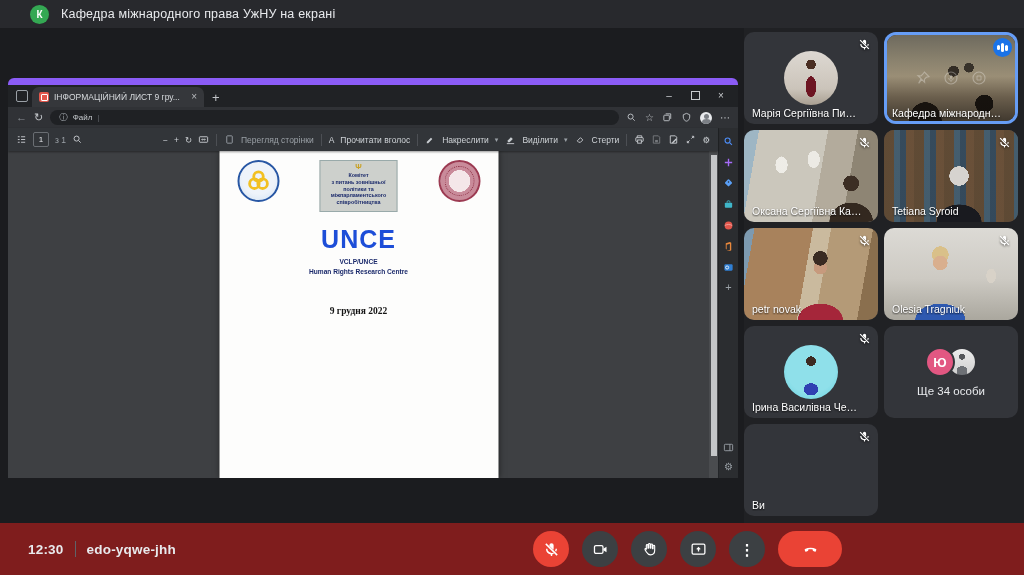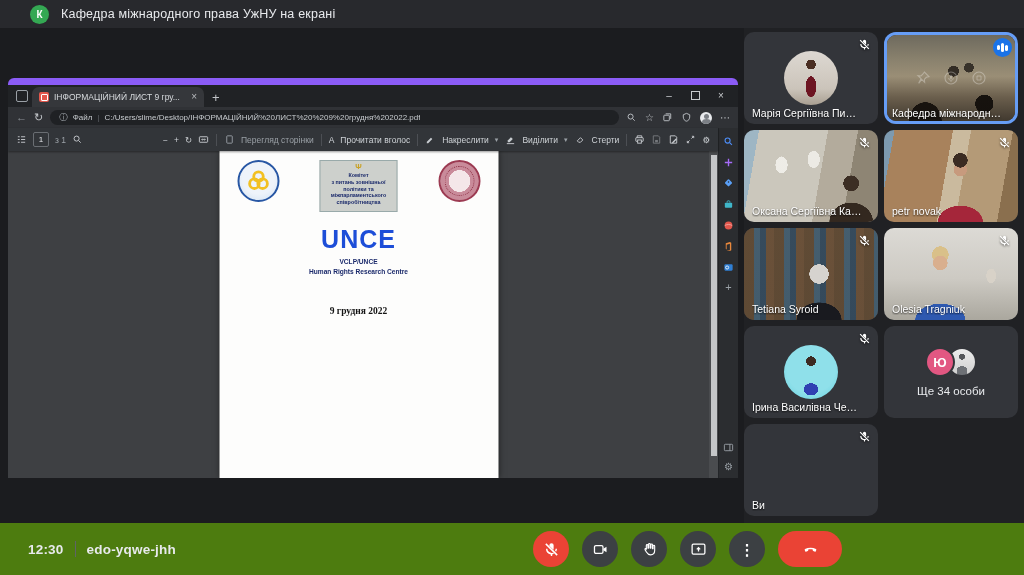--- a/index.html
+++ b/index.html
@@ -175,21 +175,21 @@
     radial-gradient(circle 8px at 50% 25%,#4a2e22 0 60%,transparent 61%),
     radial-gradient(ellipse 9px 17px at 50% 66%,#6d1522 0 60%,transparent 61%),
     linear-gradient(180deg,#ddd8d2 0%,#cbc4ba 70%,#a99f92 100%)}
   .scene-iryna{background:
     radial-gradient(circle 8px at 50% 30%,#3c2a22 0 60%,transparent 61%),
     radial-gradient(circle 5px at 50% 34%,#caa184 0 60%,transparent 61%),
     radial-gradient(ellipse 12px 10px at 50% 82%,#3040b2 0 60%,transparent 61%),
     radial-gradient(circle at 50% 45%,#8fe0ea 0 60%,#63cfdd 100%)}
 
   
-  .bottom-bar{position:absolute;left:0;bottom:0;width:1024px;height:52px;background:#4d7c0f}
+  .bottom-bar{position:absolute;left:0;bottom:0;width:1024px;height:52px;background:#7f1d1d}
   .meet-info{position:absolute;left:28px;top:0;height:52px;display:flex;align-items:center;gap:11px}
   .mi-time,.mi-code{color:#e8eaed;font-size:13.5px;font-weight:bold;letter-spacing:.2px}
   .mi-div{width:1px;height:16px;background:#5f6368}
   .controls{position:absolute;left:533px;top:8px;display:flex;align-items:center;gap:13px}
   .ctl{width:36px;height:36px;border-radius:50%;background:#3c4043;display:flex;align-items:center;justify-content:center}
   .ctl svg{width:17px;height:17px}
   .ctl.red{background:var(--danger-red,#ea4335)}
   .ctl.end{width:64px;border-radius:18px}
   .ctl .dots{color:#fff;font-size:15px;font-weight:bold;line-height:1}
 </style>
@@ -225,21 +225,20 @@
       </div>
     </div>
 
     <div class="addressbar">
       <span class="nav-ic">←</span>
       <span class="nav-ic refresh">↻</span>
       <div class="urlbox">
         <span class="info">ⓘ</span>
         <span class="scheme">Файл</span>
         <span class="sep">|</span>
-        <span class="url">C:/Users/slime/Desktop/ІНФОРМАЦІЙНИЙ%20ЛИСТ%20%209%20грудня%202022.pdf</span>
       </div>
       <div class="ab-icons">
         <span>
           <svg viewBox="0 0 24 24" width="11" height="11">
               <circle cx="10" cy="10" r="5.5" fill="none" stroke="#c0c4c8" stroke-width="2"></circle>
               <path d="M14.5 14.5 19 19" stroke="#c0c4c8" stroke-width="2"></path>
             </svg>
         </span>
         <span class="gl">☆</span>
         <span>
@@ -495,40 +494,40 @@
 
     <svg class="mic-off" viewBox="0 0 24 24">
       <path d="M12 3a3 3 0 0 1 3 3v5c0 .5-.1 1-.4 1.5L9 7V6a3 3 0 0 1 3-3z" fill="#fff"></path>
       <path d="M17.8 11a6 6 0 0 1-.8 2.6l1.5 1.5a7.9 7.9 0 0 0 1.3-4.1h-2zM6.2 11H4.2a8 8 0 0 0 6.8 7.9V21h2v-2.1a7.8 7.8 0 0 0 2.6-.8l-1.6-1.6A6 6 0 0 1 6.2 11z" fill="#fff"></path>
       <path d="M4 4l16 16" stroke="#fff" stroke-width="2.2"></path>
     </svg>
 
     <div class="tile-name">Оксана Сергіївна Кас...</div>
   </div>
     <div class="tile kind-video">
-    <div class="scene scene-petr"></div>
+    <div class="scene scene-tetiana"></div>
 
     <svg class="mic-off" viewBox="0 0 24 24">
       <path d="M12 3a3 3 0 0 1 3 3v5c0 .5-.1 1-.4 1.5L9 7V6a3 3 0 0 1 3-3z" fill="#fff"></path>
       <path d="M17.8 11a6 6 0 0 1-.8 2.6l1.5 1.5a7.9 7.9 0 0 0 1.3-4.1h-2zM6.2 11H4.2a8 8 0 0 0 6.8 7.9V21h2v-2.1a7.8 7.8 0 0 0 2.6-.8l-1.6-1.6A6 6 0 0 1 6.2 11z" fill="#fff"></path>
       <path d="M4 4l16 16" stroke="#fff" stroke-width="2.2"></path>
     </svg>
 
-    <div class="tile-name">petr novak</div>
+    <div class="tile-name">Tetiana Syroid</div>
   </div>
     <div class="tile kind-video">
-    <div class="scene scene-tetiana"></div>
+    <div class="scene scene-petr"></div>
 
     <svg class="mic-off" viewBox="0 0 24 24">
       <path d="M12 3a3 3 0 0 1 3 3v5c0 .5-.1 1-.4 1.5L9 7V6a3 3 0 0 1 3-3z" fill="#fff"></path>
       <path d="M17.8 11a6 6 0 0 1-.8 2.6l1.5 1.5a7.9 7.9 0 0 0 1.3-4.1h-2zM6.2 11H4.2a8 8 0 0 0 6.8 7.9V21h2v-2.1a7.8 7.8 0 0 0 2.6-.8l-1.6-1.6A6 6 0 0 1 6.2 11z" fill="#fff"></path>
       <path d="M4 4l16 16" stroke="#fff" stroke-width="2.2"></path>
     </svg>
 
-    <div class="tile-name">Tetiana Syroid</div>
+    <div class="tile-name">petr novak</div>
   </div>
     <div class="tile kind-video">
     <div class="scene scene-olesia"></div>
 
     <svg class="mic-off" viewBox="0 0 24 24">
       <path d="M12 3a3 3 0 0 1 3 3v5c0 .5-.1 1-.4 1.5L9 7V6a3 3 0 0 1 3-3z" fill="#fff"></path>
       <path d="M17.8 11a6 6 0 0 1-.8 2.6l1.5 1.5a7.9 7.9 0 0 0 1.3-4.1h-2zM6.2 11H4.2a8 8 0 0 0 6.8 7.9V21h2v-2.1a7.8 7.8 0 0 0 2.6-.8l-1.6-1.6A6 6 0 0 1 6.2 11z" fill="#fff"></path>
       <path d="M4 4l16 16" stroke="#fff" stroke-width="2.2"></path>
     </svg>
 

